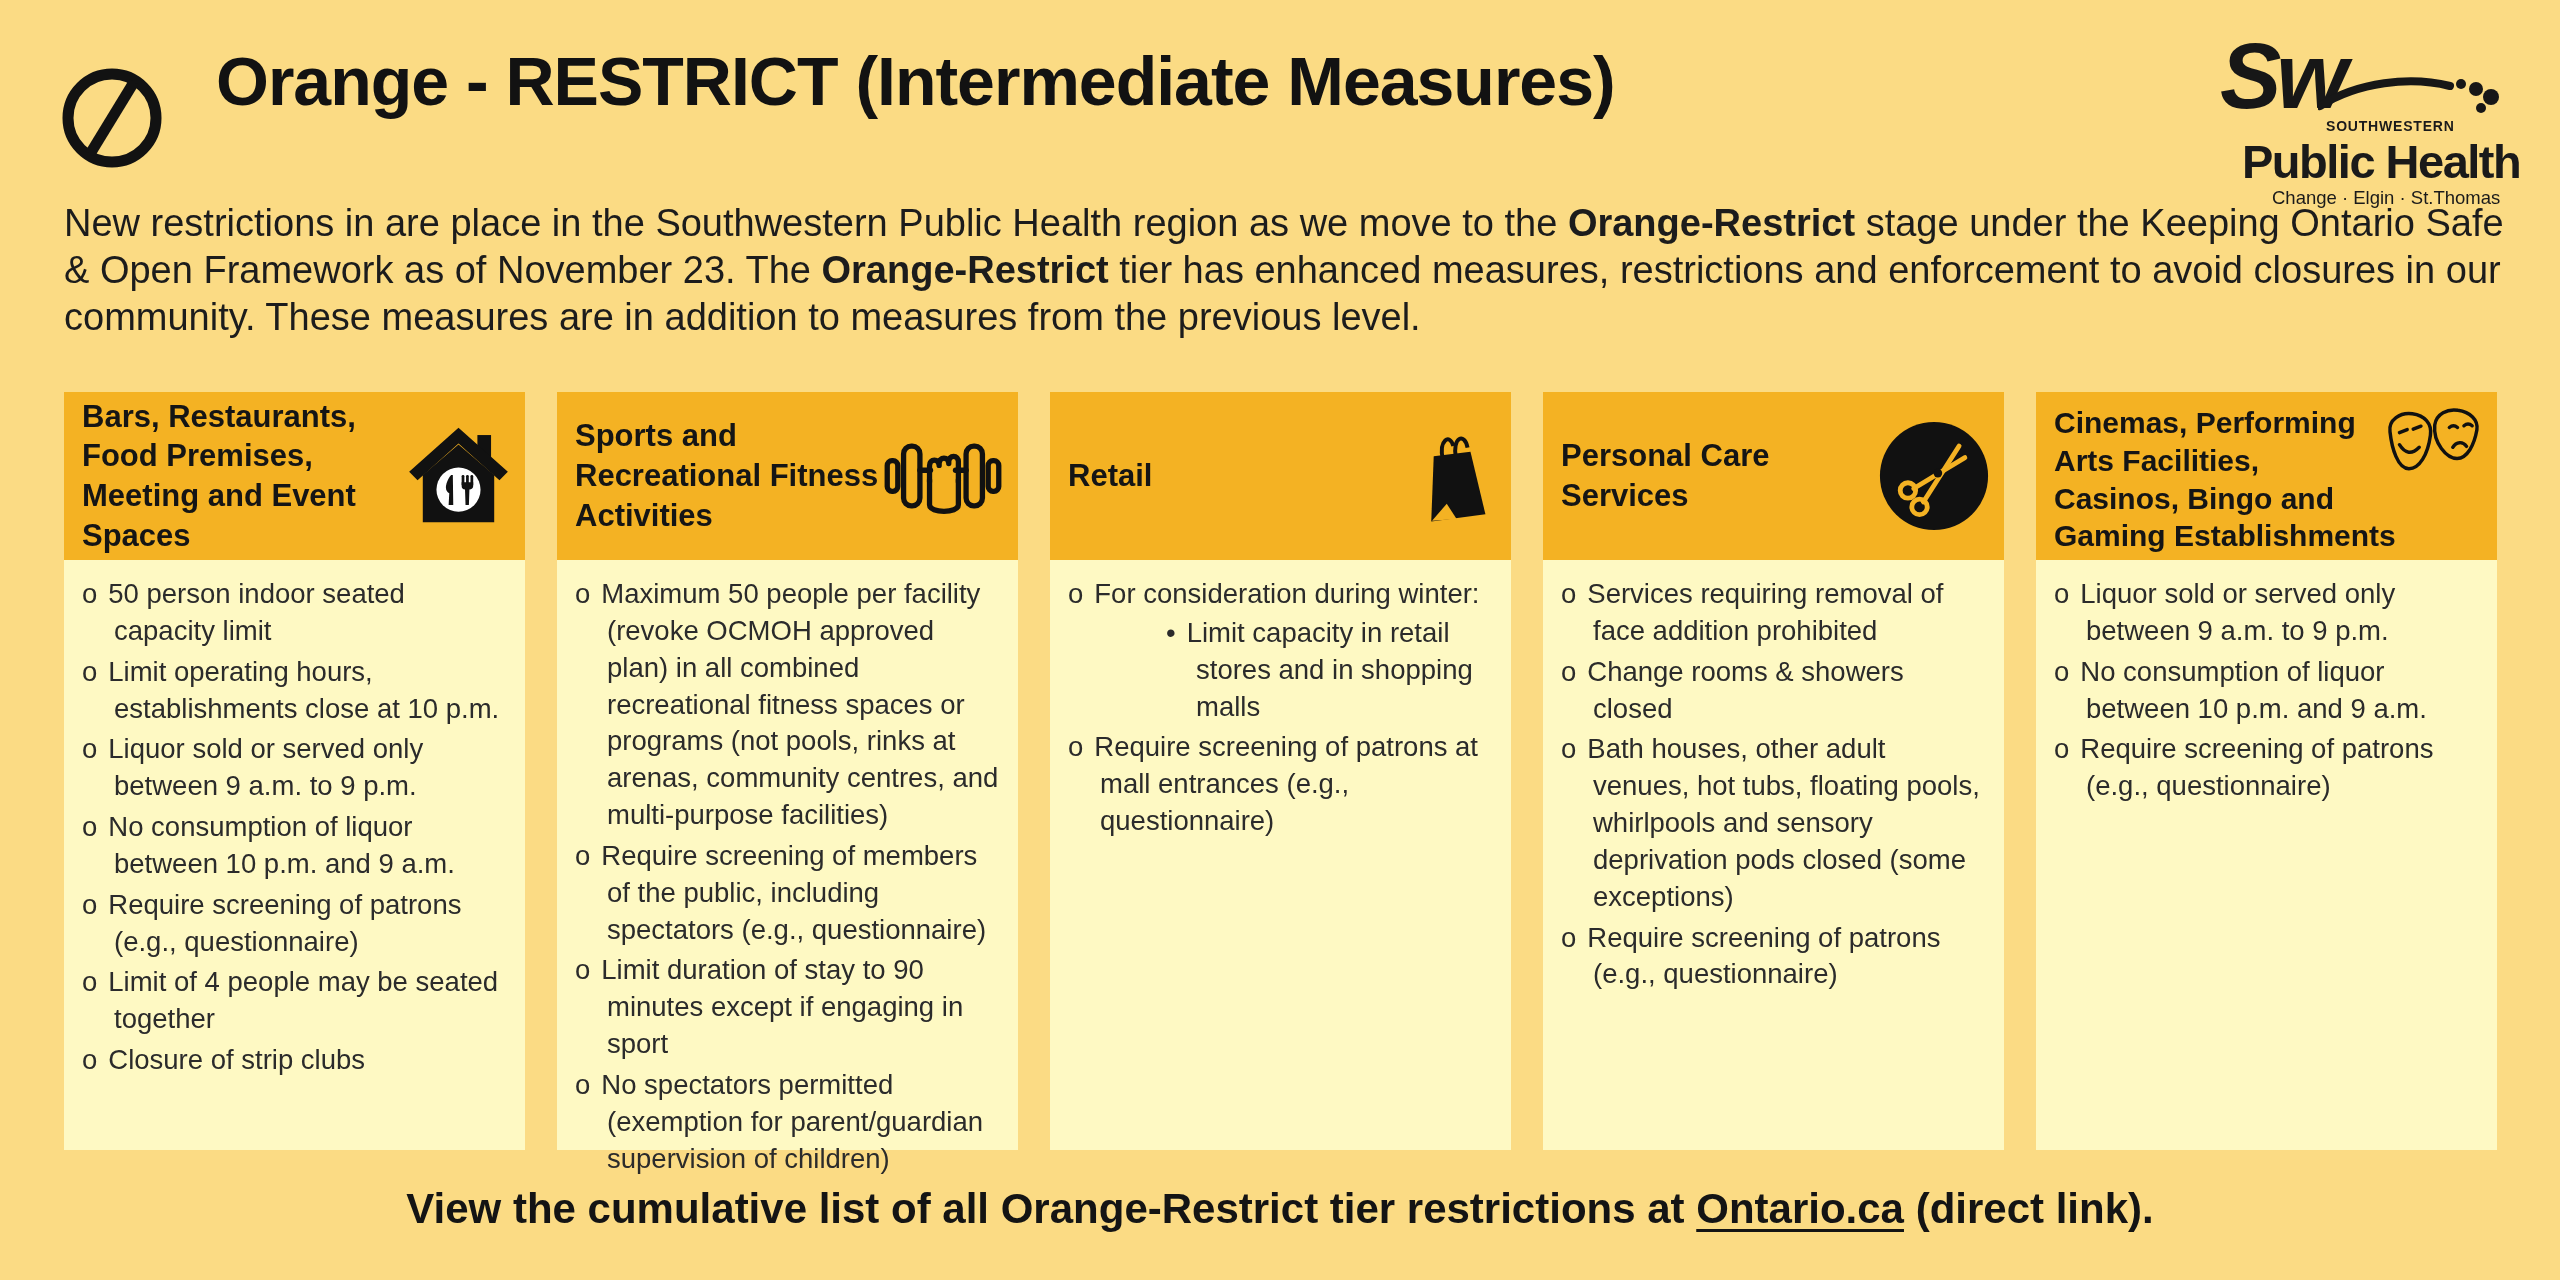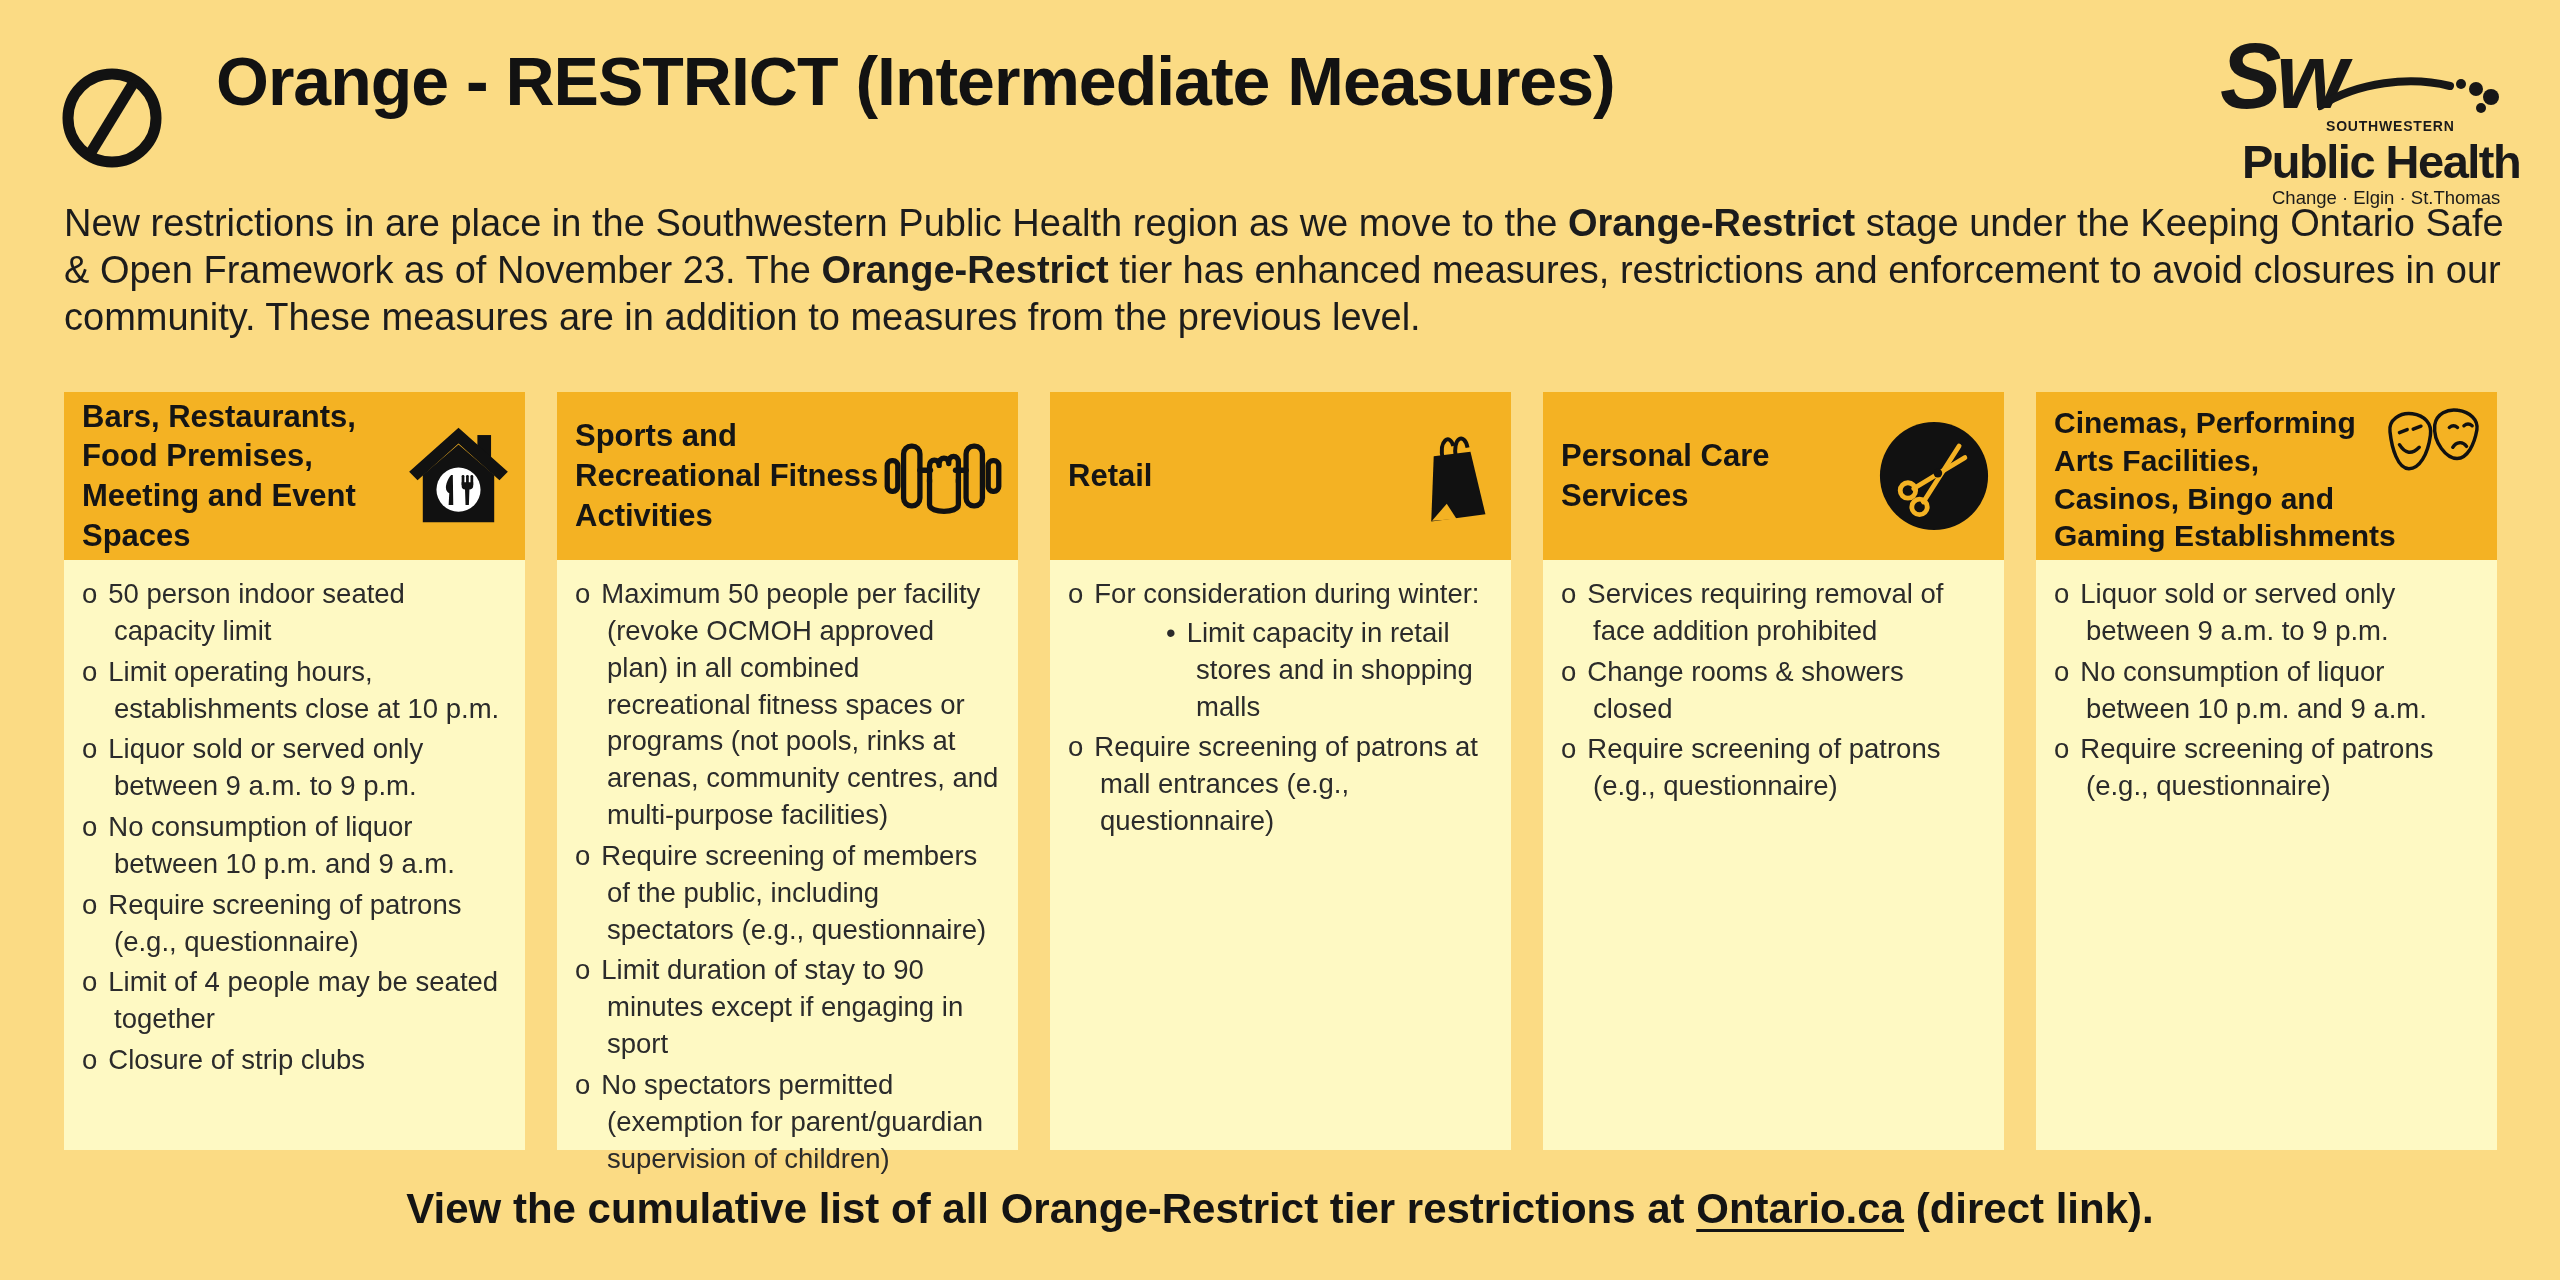--- a/index.html
+++ b/index.html
@@ -161,20 +161,21 @@
                 <circle cx="43" cy="90" r="8"></circle>
                 <circle cx="31" cy="73" r="8"></circle>
               </g>
               <circle cx="62" cy="55" r="4.5" fill="#111"></circle>
             </svg></span>
       <h2 class="ttl">Personal Care Services</h2>
     </div>
     <ul class="items">
           <li><span class="m">o</span><span>Services requiring removal of face addition prohibited</span></li>
           <li><span class="m">o</span><span>Change rooms &amp; showers closed</span></li>
+          <li><span class="m">o</span><span>Bath houses, other adult venues, hot tubs, floating pools, whirlpools and sensory deprivation pods closed (some exceptions)</span></li>
           <li><span class="m">o</span><span>Require screening of patrons (e.g., questionnaire)</span></li>
         </ul>
   </section>
 
   <section class="card c5">
     <div class="hdr">
       <span class="icon"><svg viewBox="0 0 120 100" width="104" height="86">
               <g fill="none" stroke="#111" stroke-width="4" stroke-linecap="round">
                 <path d="M62 22 C64 9 77 3 89 5 C103 7 113 16 111 28 C108 45 100 61 88 61 C76 61 60 43 62 22 Z"></path>
                 <path d="M79 25 c3-2.5 6.5-2.5 9.5 0"></path>

